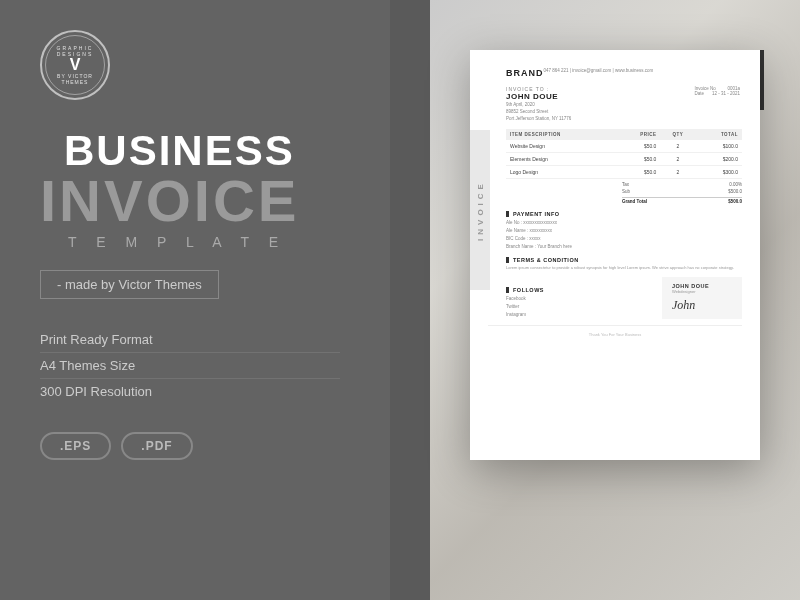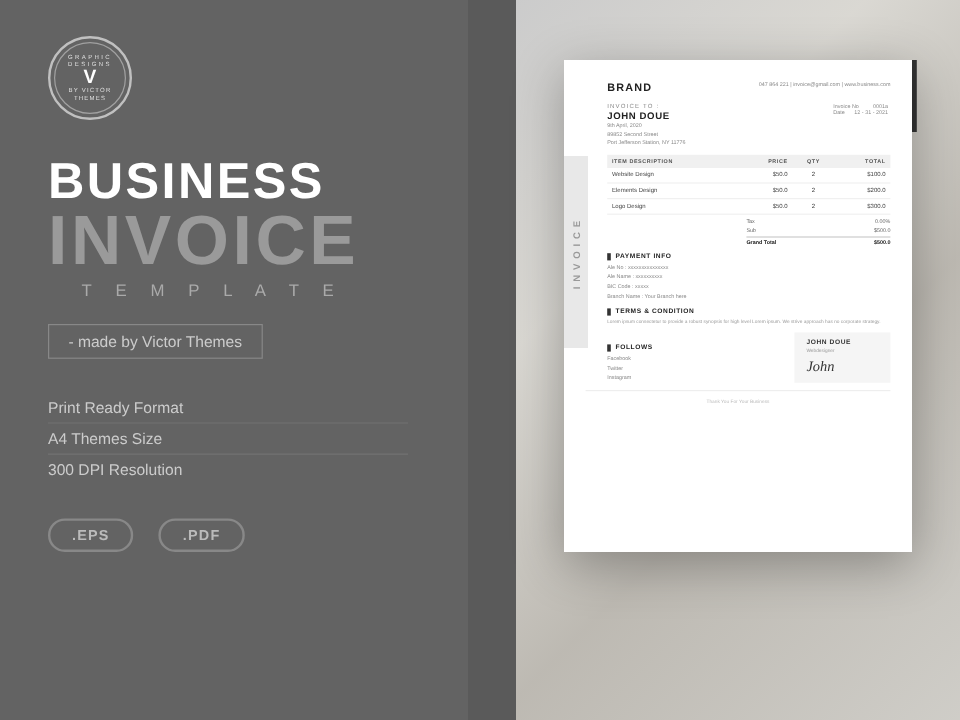--- a/index.html
+++ b/index.html
@@ -80,20 +80,21 @@
     }
 
     
     .title-business {
       font-size: 42px;
       font-weight: 900;
       color: white;
       letter-spacing: 2px;
       line-height: 1;
       text-transform: uppercase;
+      margin-left: 24px;
     }
     .title-invoice {
       font-size: 58px;
       font-weight: 900;
       color: #9a9a9a;
       letter-spacing: 3px;
       line-height: 1;
       text-transform: uppercase;
     }
     .title-template {
@@ -129,21 +130,21 @@
       padding: 5px 0;
       border-bottom: 1px solid rgba(255,255,255,0.1);
     }
     .features-list li:last-child {
       border-bottom: none;
     }
 
     
     .format-badges {
       display: flex;
-      gap: 21px;
+      gap: 10px;
     }
     .format-badge {
       border: 2px solid #888;
       border-radius: 20px;
       padding: 5px 18px;
       font-size: 12px;
       color: #bbb;
       font-weight: bold;
       letter-spacing: 1px;
       background: transparent;
@@ -192,21 +193,21 @@
       right: 36px;
       top: 50px;
       width: 8px;
       height: 60px;
       background: #333;
     }
 
     
     .inv-header {
       display: flex;
-      justify-content: space-between;
+      justify-content: flex-start;
       align-items: flex-start;
       margin-bottom: 8px;
       padding-left: 18px;
     }
     .inv-brand {
       font-size: 9px;
       font-weight: 900;
       letter-spacing: 1px;
       color: #222;
     }

